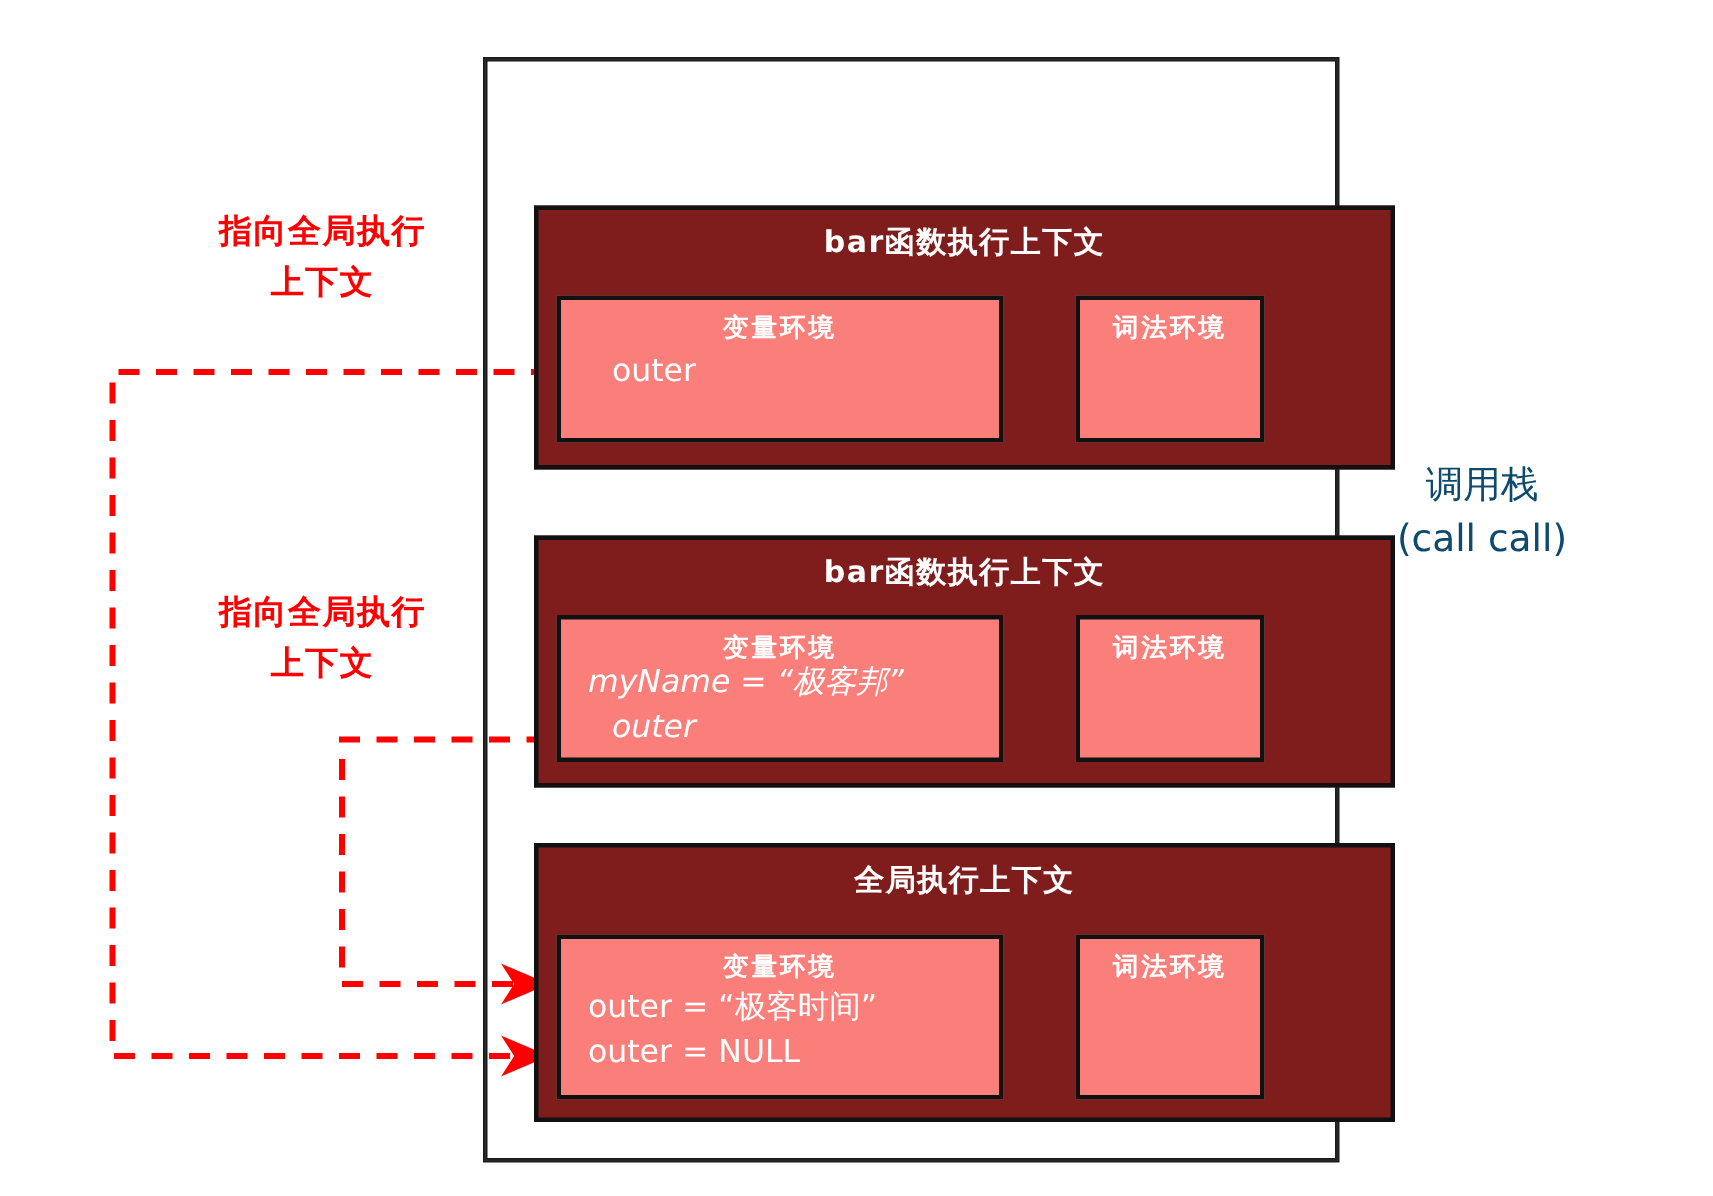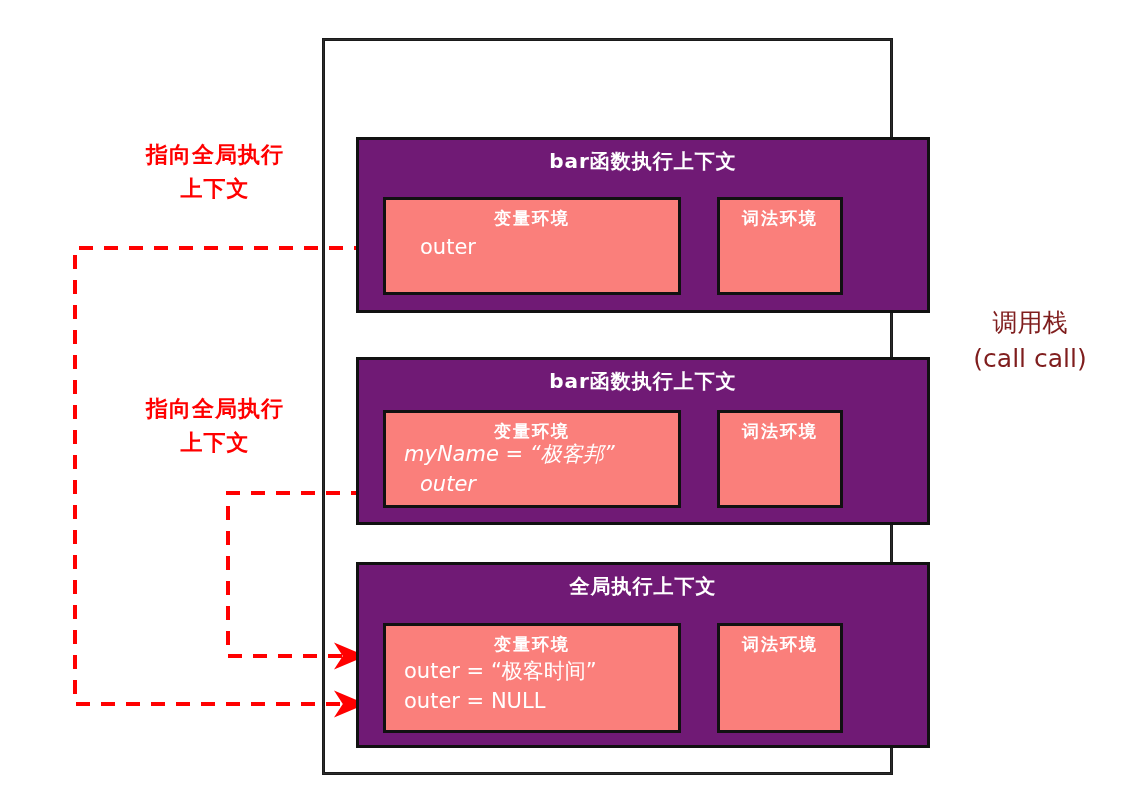--- a/index.html
+++ b/index.html
@@ -41,21 +41,21 @@
     opacity: 0.55;
     pointer-events: none;
   }
 
   
   .ctx {
     position: absolute;
     left: 356px;
     width: 574px;
     box-sizing: border-box;
-    background: #701a75;
+    background: #7f1d1d;
     border: 3px solid #111111;
   }
   .ctx-title {
     position: absolute;
     left: 0;
     right: 0;
     top: 8px;
     text-align: center;
     color: #ffffff;
     font-size: 20px;
@@ -97,21 +97,21 @@
   }
   .env-line.indent {
     padding-left: 16px;
   }
 
   
   .ctx-bar    { top: 137px; height: 176px; }
   .ctx-foo    { top: 357px; height: 168px; }
   .ctx-global { top: 562px; height: 186px; }
 
-  .var-env  { left: 24px; width: 298px; }
+  .var-env  { left: 12px; width: 298px; }
   .lex-env  { left: 358px; width: 126px; }
 
   .ctx-bar .var-env    { top: 57px; height: 98px; }
   .ctx-bar .lex-env    { top: 57px; height: 98px; }
   .ctx-foo .var-env    { top: 50px; height: 98px; }
   .ctx-foo .lex-env    { top: 50px; height: 98px; }
   .ctx-global .var-env { top: 58px; height: 110px; }
   .ctx-global .lex-env { top: 58px; height: 110px; }
 
   .ctx-bar .env-lines    { top: 32px; }
@@ -128,25 +128,25 @@
     text-align: center;
     white-space: pre-line;
     letter-spacing: 1px;
   }
   .label-bar-ptr  { left: 120px; top: 138px; width: 190px; }
   .label-foo-ptr  { left: 120px; top: 392px; width: 190px; }
 
   
   .caption {
     position: absolute;
-    left: 930px;
+    left: 888px;
     top: 305px;
     width: 200px;
     text-align: center;
-    color: #7f1d1d;
+    color: #0c4a6e;
     font-size: 25px;
     line-height: 36px;
   }
   .caption .cn { display: block; }
   .caption .en { display: block; }
 
   
   #connectors {
     position: absolute;
     left: 0; top: 0;

